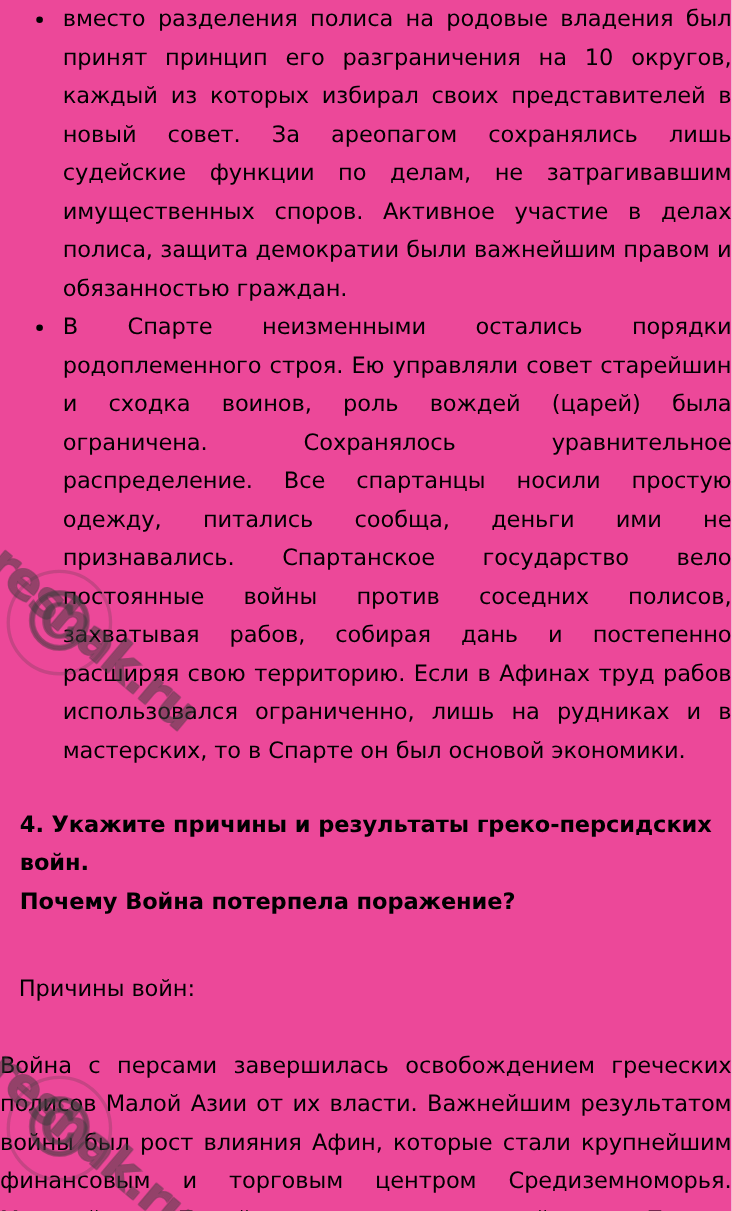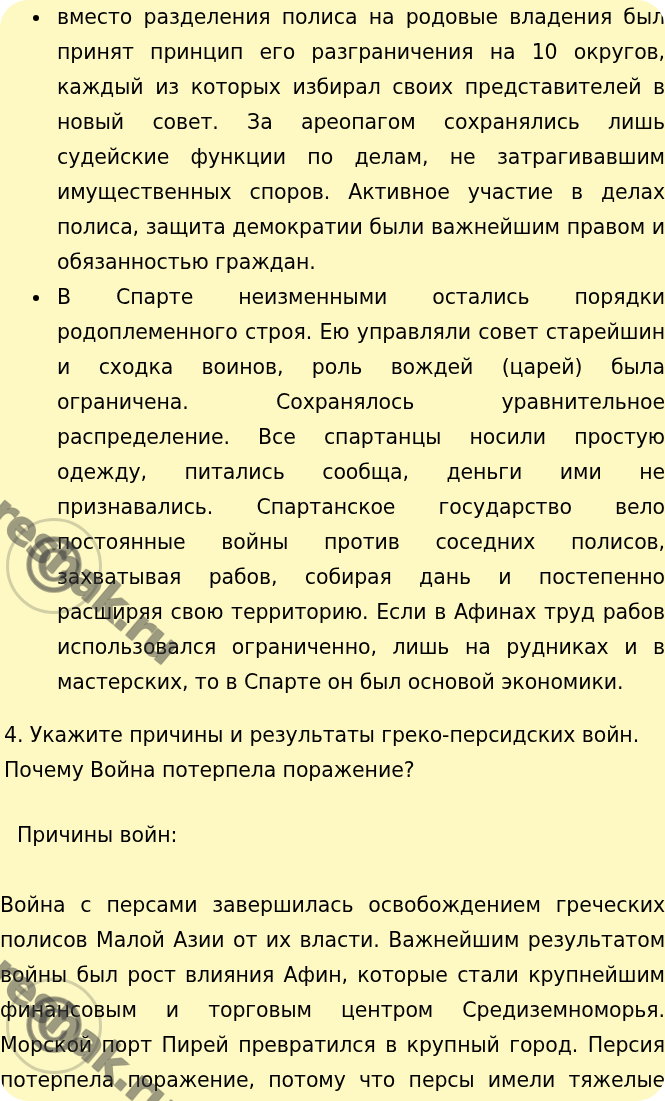--- a/index.html
+++ b/index.html
@@ -10,22 +10,21 @@
   body {
     font-family: "DejaVu Sans", sans-serif;
     color: #000000;
   }
 
   #page {
     position: relative;
     width: 665px;
     height: 1101px;
     overflow: hidden;
-    background: #fef9c3;
-    border-radius: 28px;
+    background: #ec4899;
   }
 
   
   .flow {
     position: absolute;
     left: 0;
     top: 0;
     width: 665px;
     z-index: 2;
   }
@@ -66,24 +65,24 @@
   }
   
   ul.bullets > li > span.t,
   .para > span.t {
     display: block;
   }
 
   .heading {
     font-size: 20.5px;
     line-height: 35px;
-    font-weight: normal;
+    font-weight: bold;
     text-align: justify;
     text-justify: inter-word;
-    margin: 4px;
+    margin: 18px;
     letter-spacing: -0.1px;
   }
   .heading .lastline {
     text-align: left;
   }
 
   .gap-sm { height: 9px; }
   .gap-md { height: 14px; }
 
   

